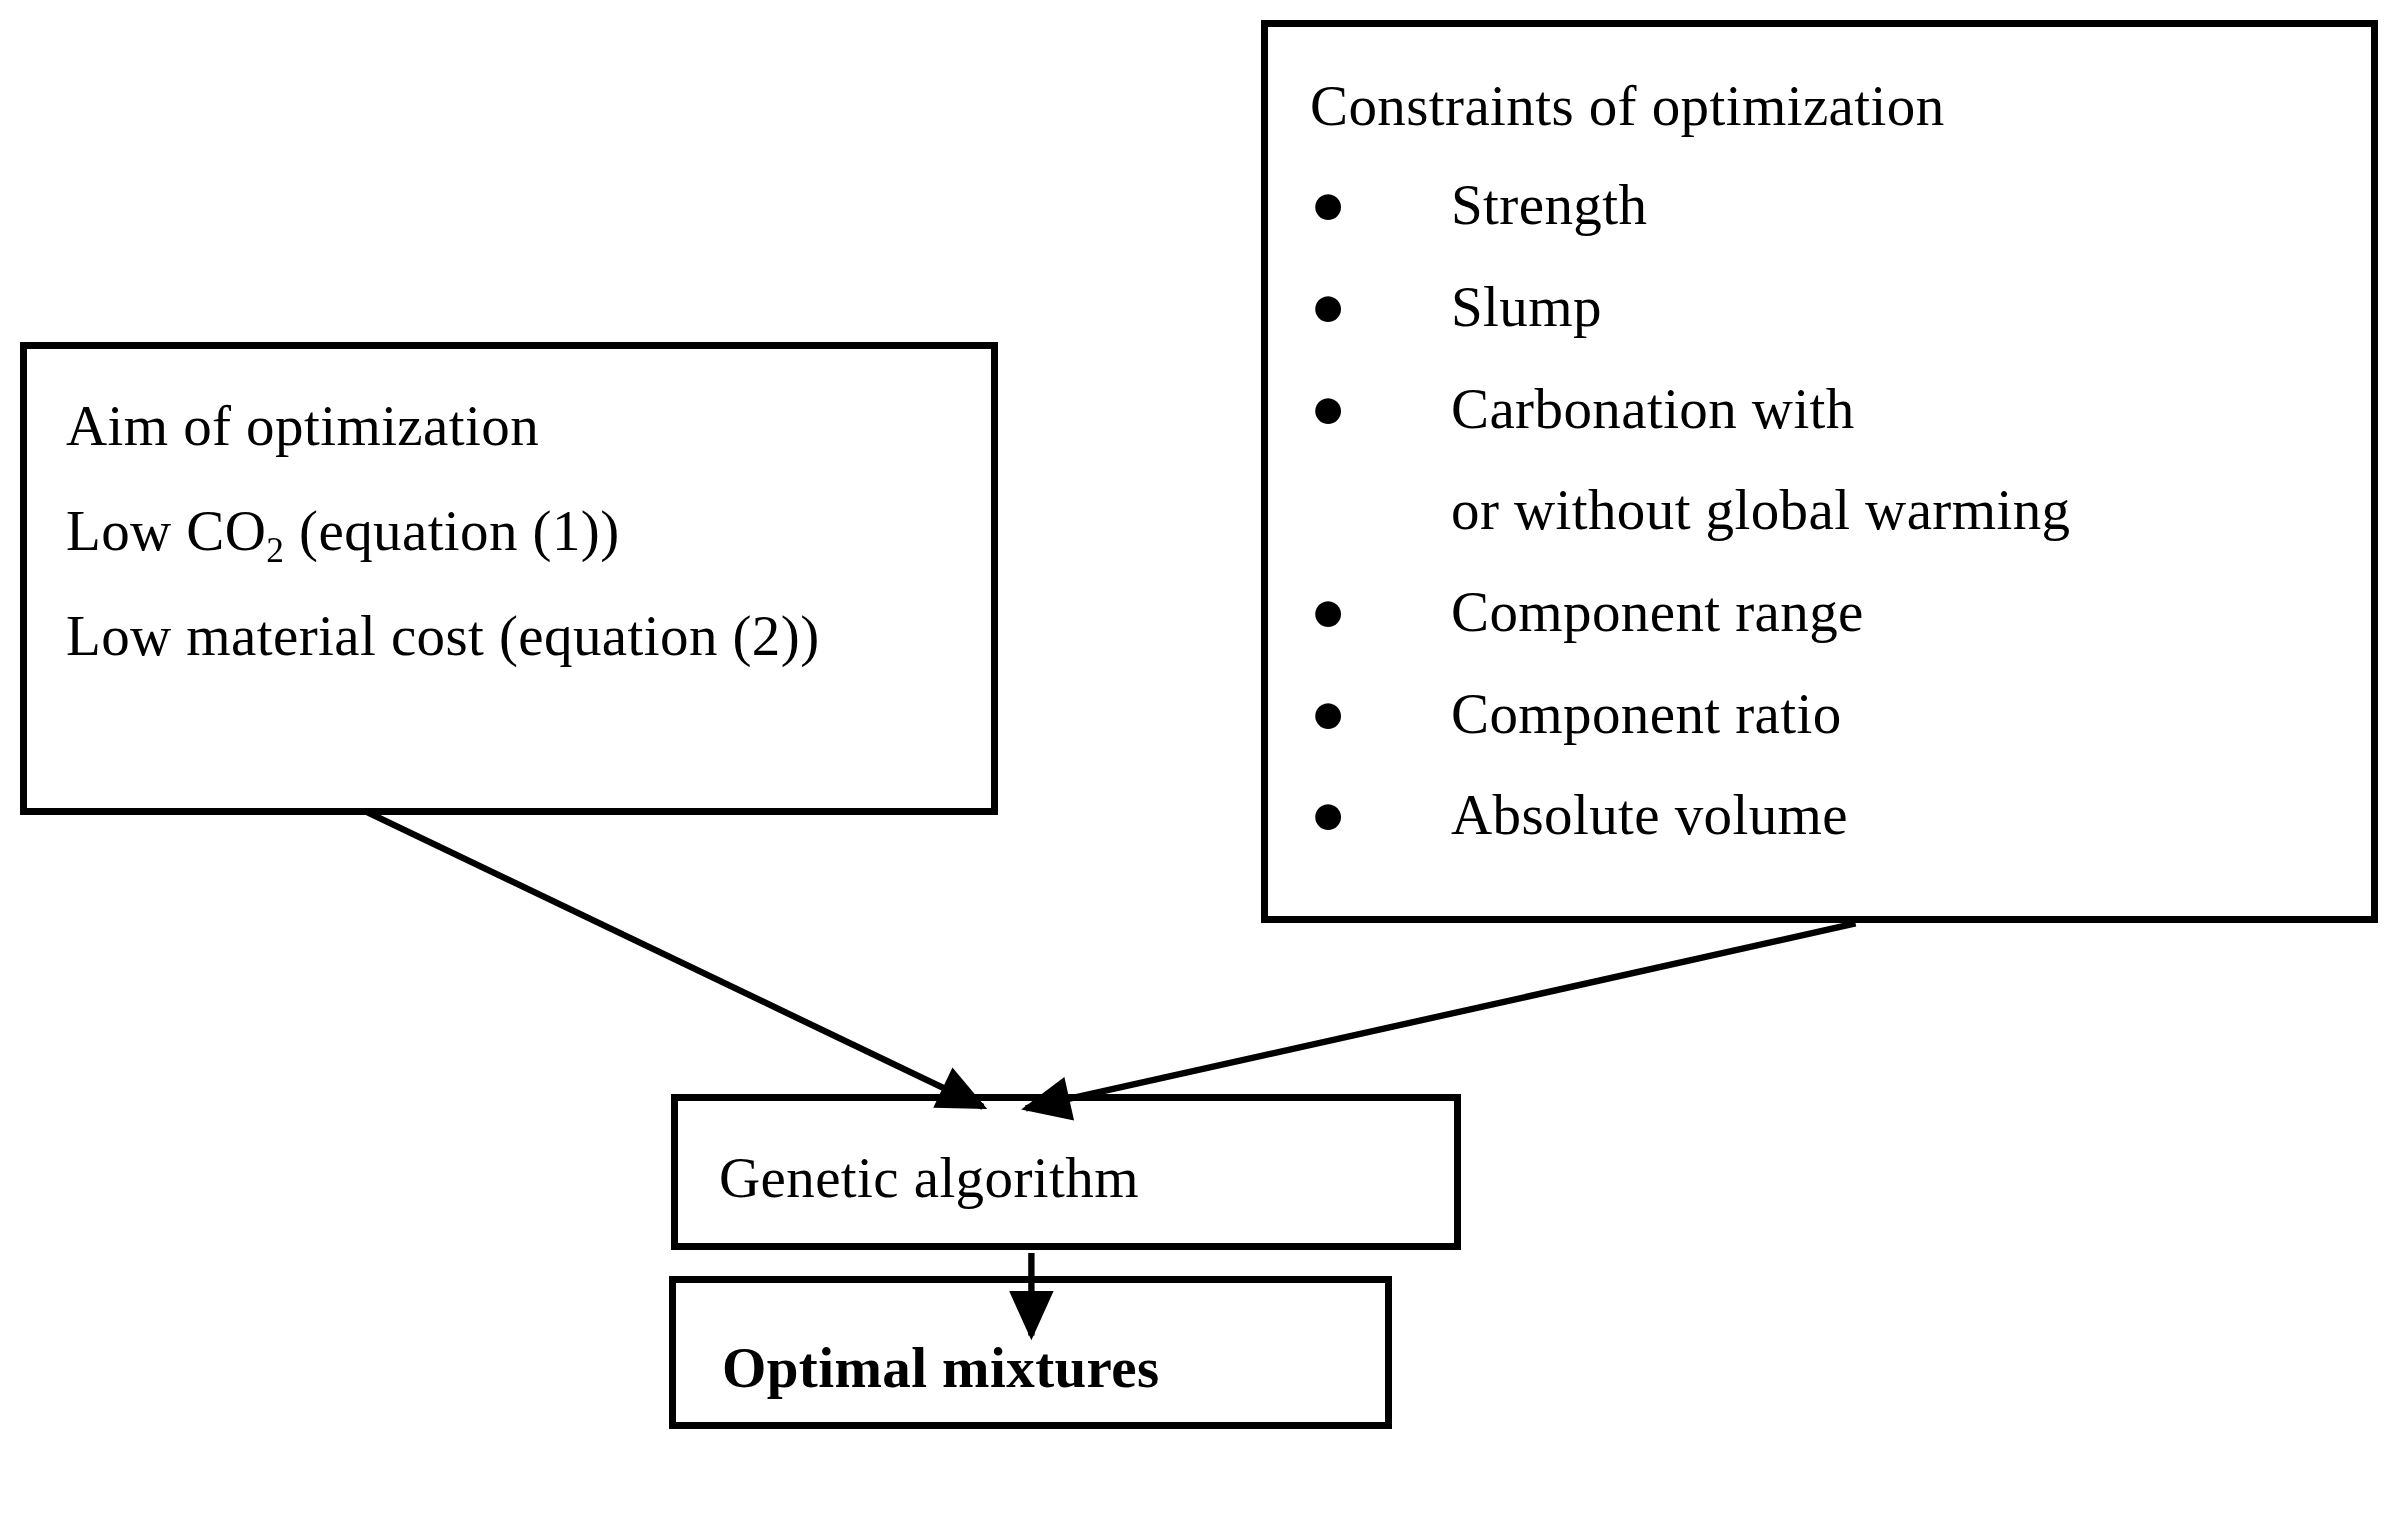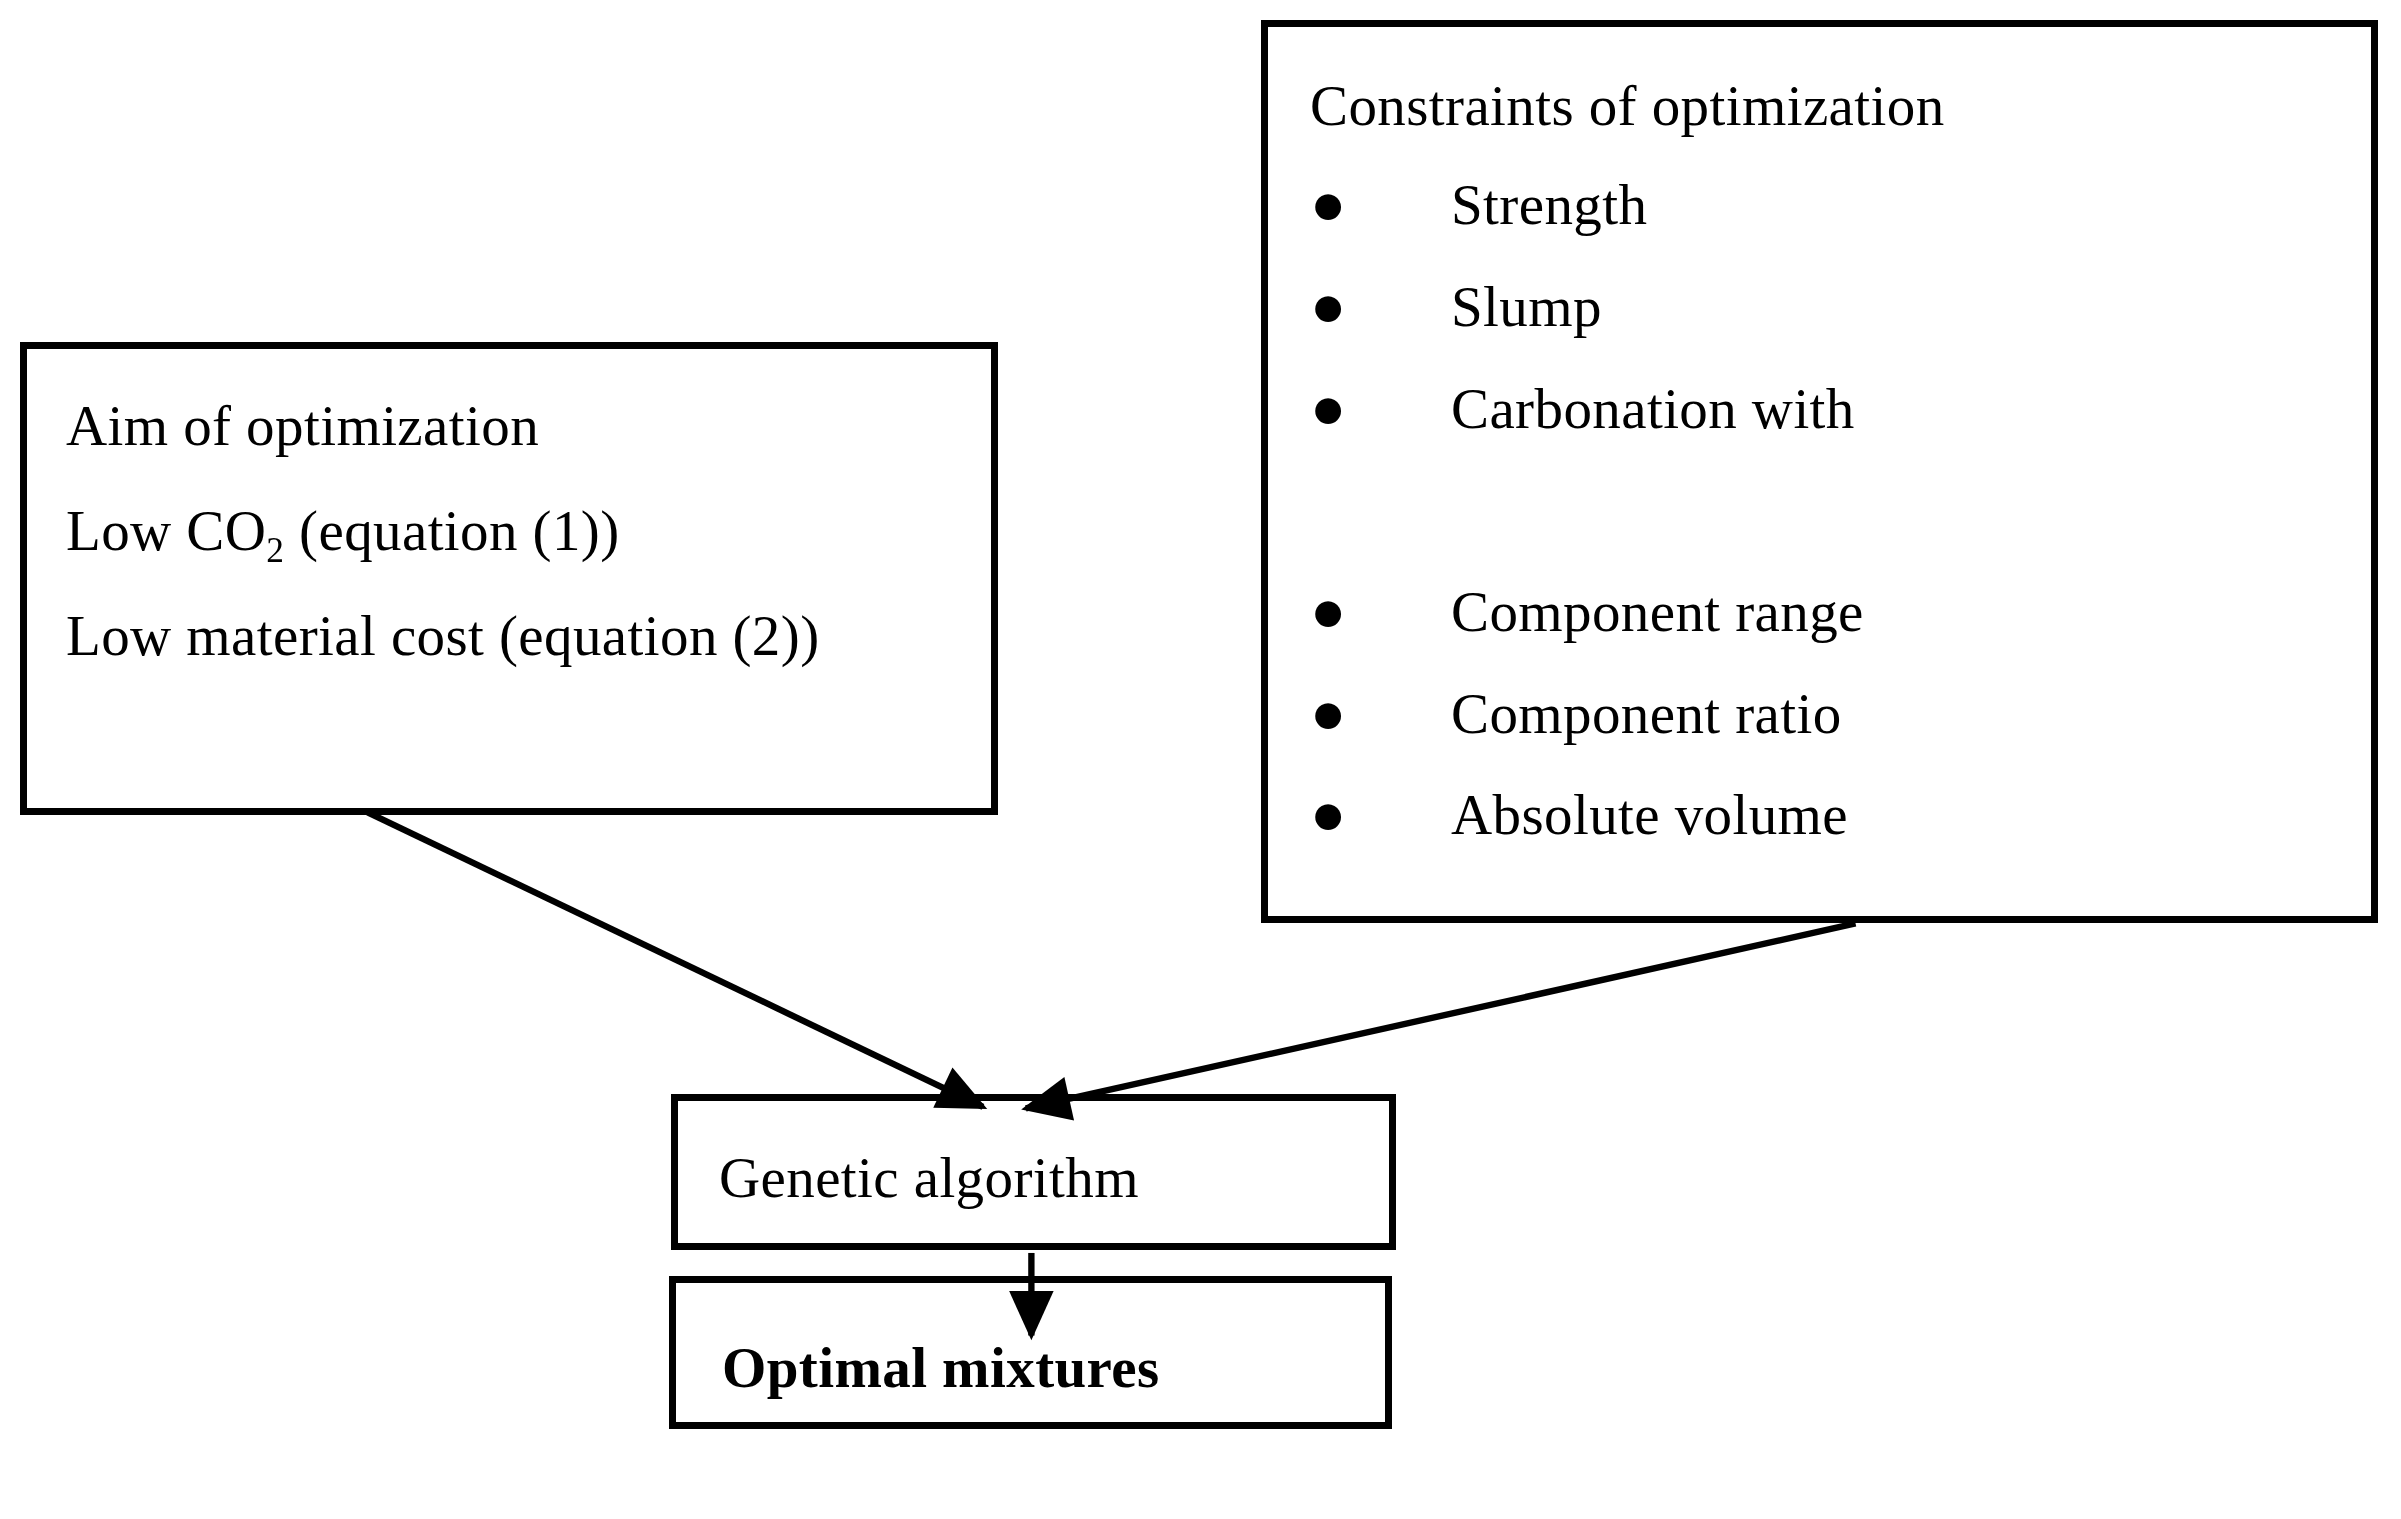--- a/index.html
+++ b/index.html
@@ -16,21 +16,21 @@
     background: #ffffff;
   }
   .node {
     position: absolute;
     border: 7.1px solid #000000;
     background: #ffffff;
     box-sizing: border-box;
   }
   #aim-box        { left: 20px;   top: 342px;  width: 978px; height: 473px; }
   #constraints-box{ left: 1261px; top: 20px;   width: 1117px; height: 903px; }
-  #ga-box         { left: 671px;  top: 1094px; width: 725px;  height: 156px; }
+  #ga-box         { left: 671px;  top: 1094px; width: 790px;  height: 156px; }
   #optimal-box    { left: 669px;  top: 1276px; width: 723px;  height: 153px; font-weight: bold; }
 
   .txt {
     position: absolute;
     font-size: 57px;
     line-height: 57px;
     white-space: nowrap;
     letter-spacing: 0.4px;
   }
   .txt sub {
@@ -62,20 +62,21 @@
     <div class="txt" style="left:39px; top:153px;"><span>Low CO</span><sub>2</sub><span> (equation (1))</span></div>
     <div class="txt" style="left:39px; top:258px;">Low material cost (equation (2))</div>
   </div>
 
   <div class="node" id="constraints-box">
     <div class="txt c-row" style="top:149px;"><span class="bullet">●</span><span>Strength</span></div>
 
     <div class="txt" style="left:42px; top:50px;">Constraints of optimization</div>
     <div class="txt c-row" style="top:251px;"><span class="bullet">●</span><span>Slump</span></div>
     <div class="txt c-row" style="top:353px;"><span class="bullet">●</span><span>Carbonation with</span></div>
+    <div class="txt c-row" style="top:454px;"><span class="bullet-spacer"></span><span>or without global warming</span></div>
     <div class="txt c-row" style="top:556px;"><span class="bullet">●</span><span>Component range</span></div>
     <div class="txt c-row" style="top:658px;"><span class="bullet">●</span><span>Component ratio</span></div>
     <div class="txt c-row" style="top:759px;"><span class="bullet">●</span><span>Absolute volume</span></div>
   </div>
 
   <div class="node" id="ga-box">
     <div class="txt" style="left:41px; top:48px;">Genetic algorithm</div>
   </div>
 
   <div class="node" id="optimal-box">

